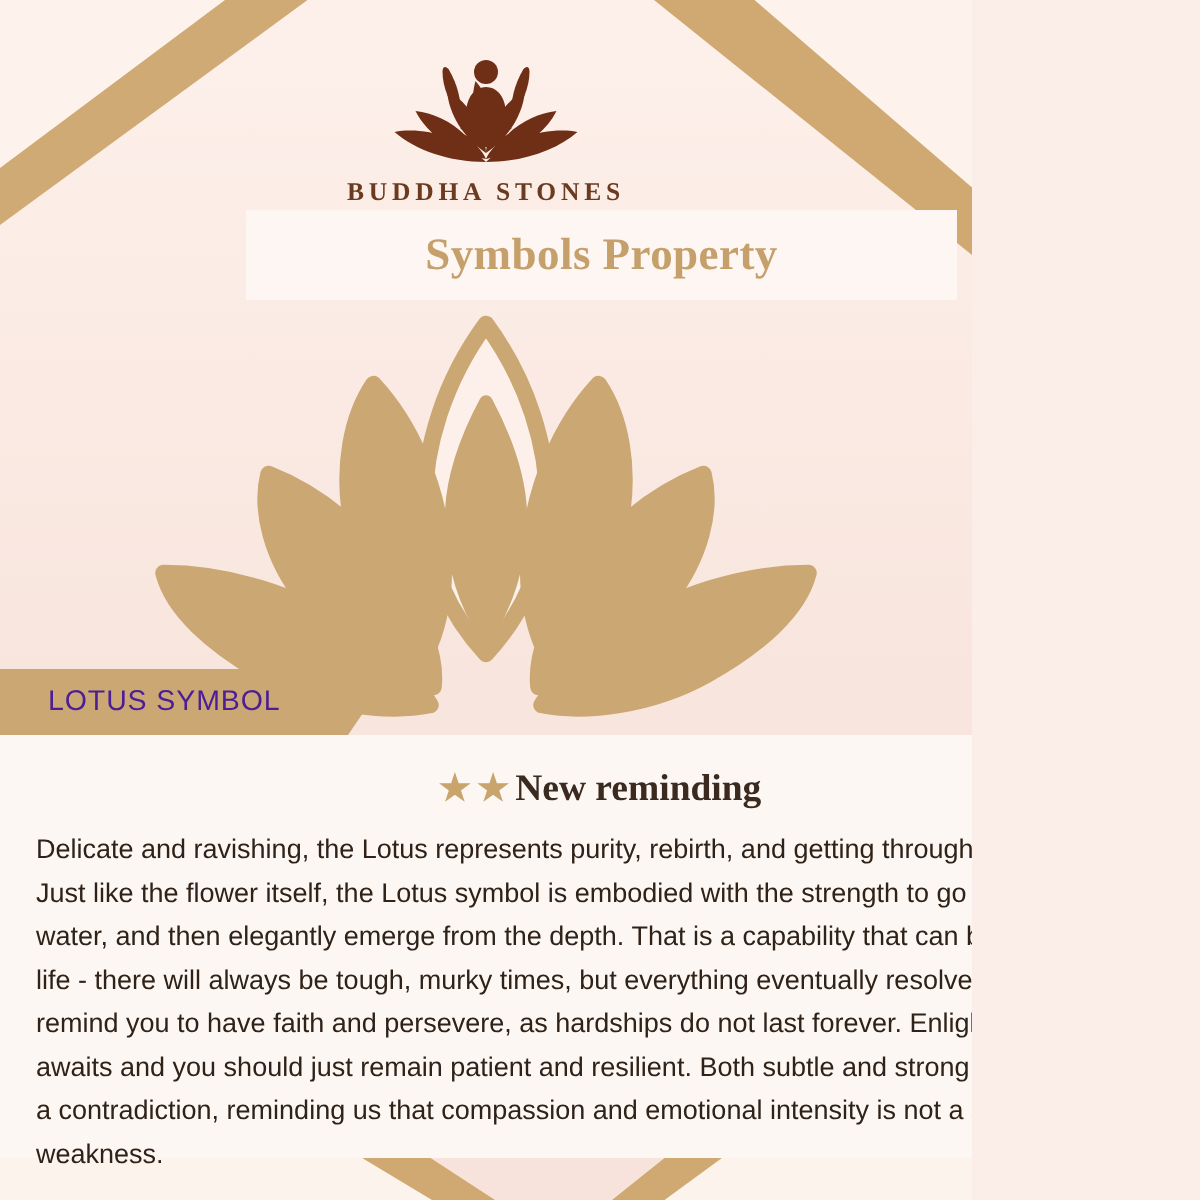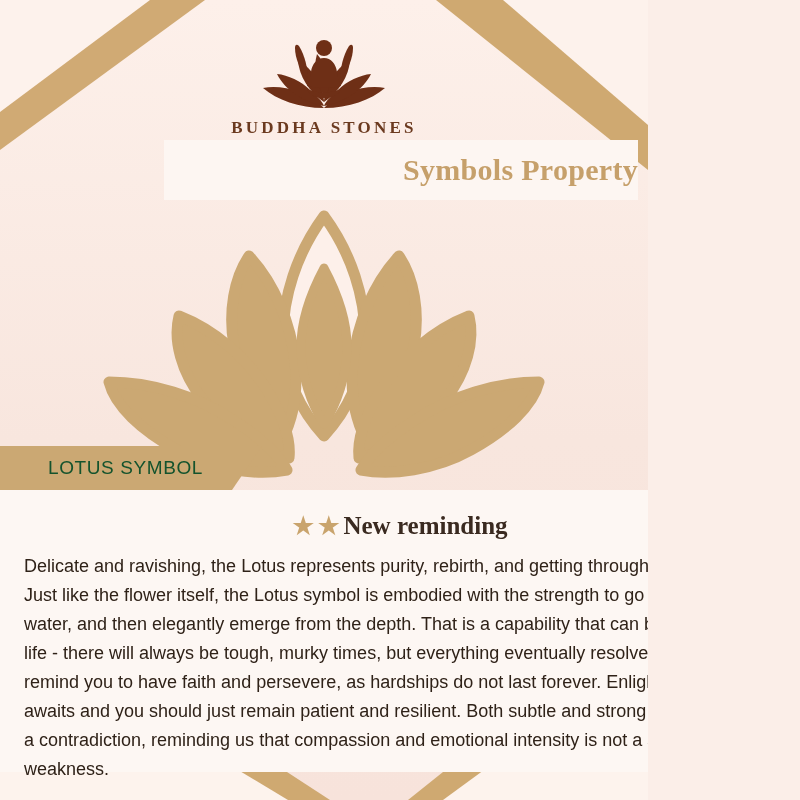--- a/index.html
+++ b/index.html
@@ -99,21 +99,21 @@
   .title-banner {
     position: absolute;
     top: 140px;
     left: 164px;
     width: 474px;
     height: 60px;
     background: #fdf6f2;
     z-index: 4;
     display: flex;
     align-items: center;
-    justify-content: flex-end;
+    justify-content: center;
   }
   .title-text {
     font-size: 30px;
     font-weight: bold;
     color: #c6a06b;
     font-family: "Liberation Serif", serif;
     letter-spacing: 0.3px;
   }
 
   
@@ -133,23 +133,23 @@
     left: 0;
     width: 262px;
     height: 44px;
     background: #cba873;
     clip-path: polygon(0 0, 262px 0, 232px 44px, 0 44px);
     z-index: 5;
     display: flex;
     align-items: center;
   }
   .ribbon-label {
-    padding-left: 48px;
+    padding-left: 32px;
     font-size: 19px;
-    color: #14532d;
+    color: #4c1d95;
     letter-spacing: 0.6px;
     font-family: "Liberation Sans", sans-serif;
     text-align: center;
   }
 
   
   .text-panel {
     position: absolute;
     top: 490px;
     left: 0;

